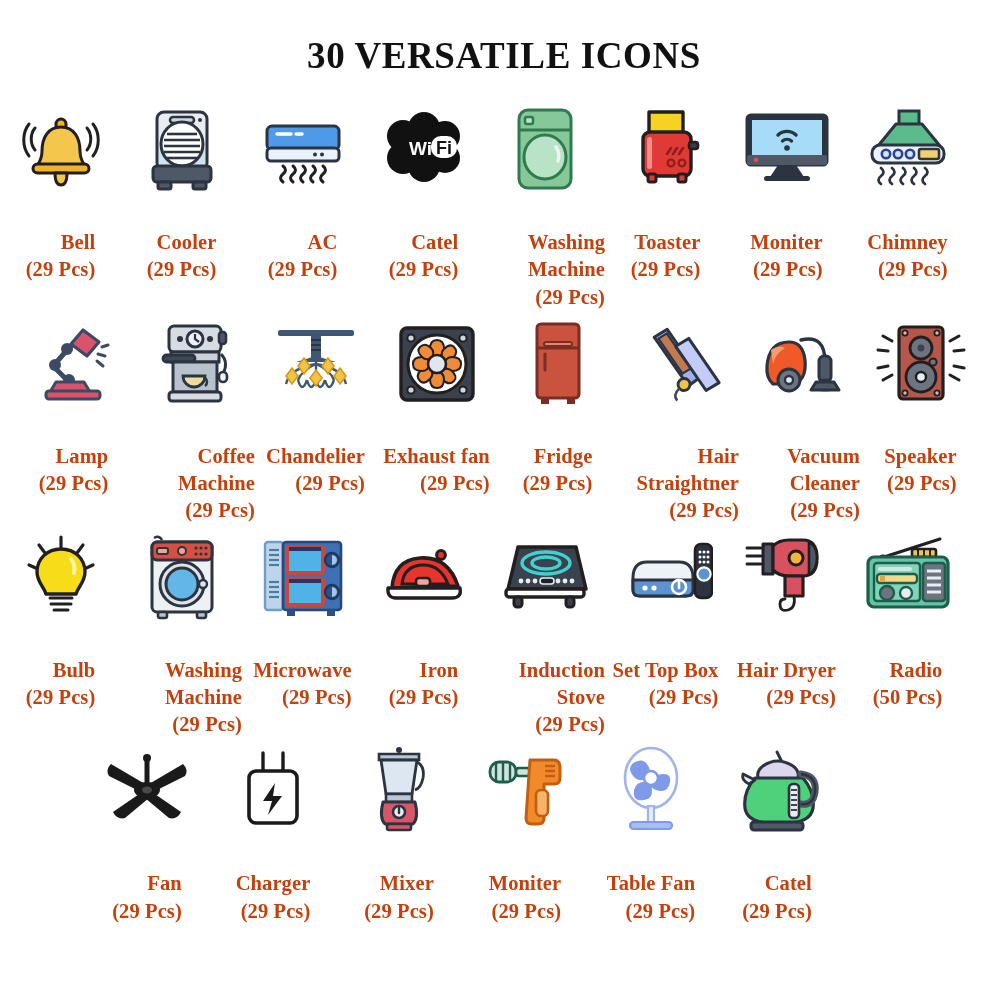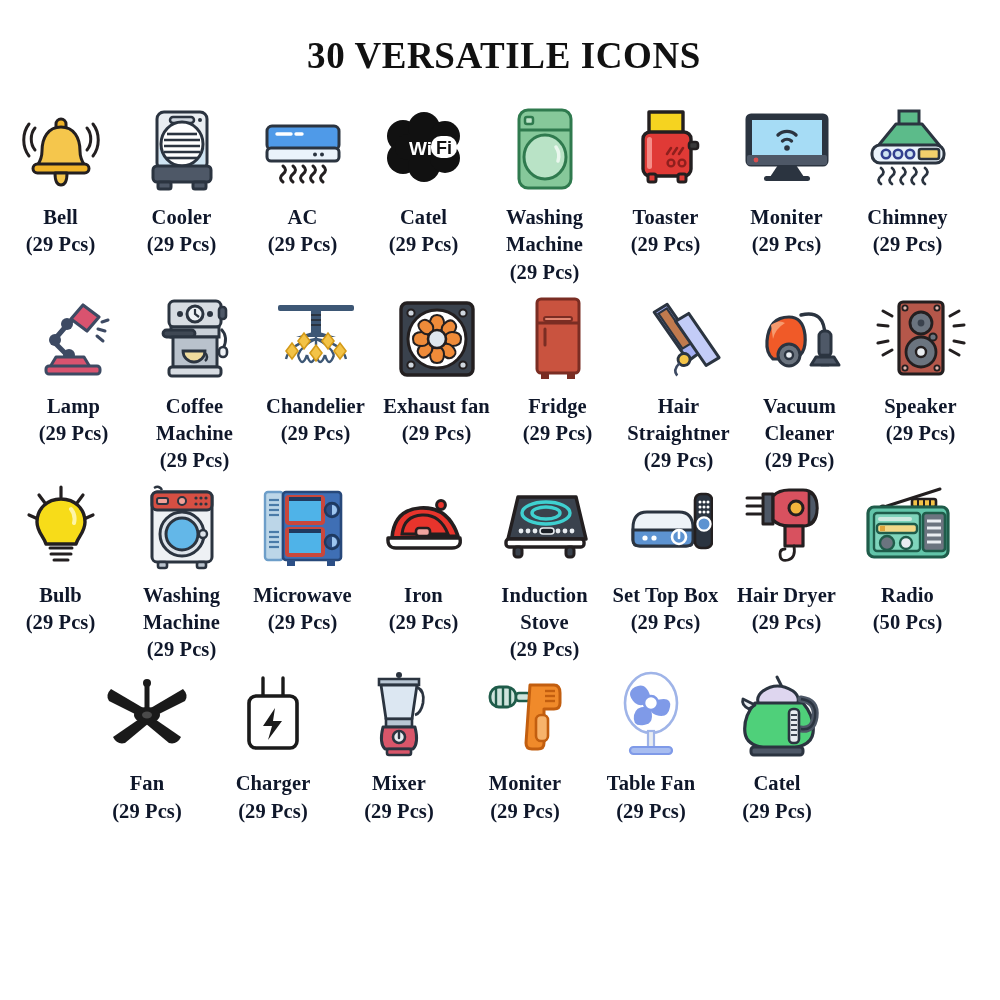--- a/index.html
+++ b/index.html
@@ -12,29 +12,29 @@
   .title{
     text-align:center;font-size:37px;font-weight:bold;letter-spacing:.6px;
     padding-top:34px;color:#111111;padding-left:8px;
   }
   .grid-row{display:flex;justify-content:flex-start;align-items:flex-start;}
   .row1{margin-top:26px;}
   .row2{margin-top:6px;margin-left:13px;}
   .row3{margin-top:6px;}
   .row4{margin-top:6px;padding-left:84px;}
   .cell{
-    width:121px;display:flex;flex-direction:column;align-items:center;
+    width:121px;display:flex;flex-direction:column;align-items:center;gap:25px;
   }
   .r4 .cell{width:126px;}
   .icon-box{
     height:92px;width:100%;display:flex;align-items:center;justify-content:center;
   }
   .label{
-    margin-top:9px;text-align:center;font-size:20.5px;font-weight:bold;
-    line-height:1.33;color:#0f172a;letter-spacing:.1px;
+    margin-top:9px;text-align:right;font-size:20.5px;font-weight:bold;
+    line-height:1.33;color:#c2410c;letter-spacing:.1px;
   }
   .count{display:block;font-weight:bold;}
   svg{display:block;}
 </style>
 </head>
 <body>
 
 <div class="page">
 
   <div class="title">30 VERSATILE ICONS</div>

